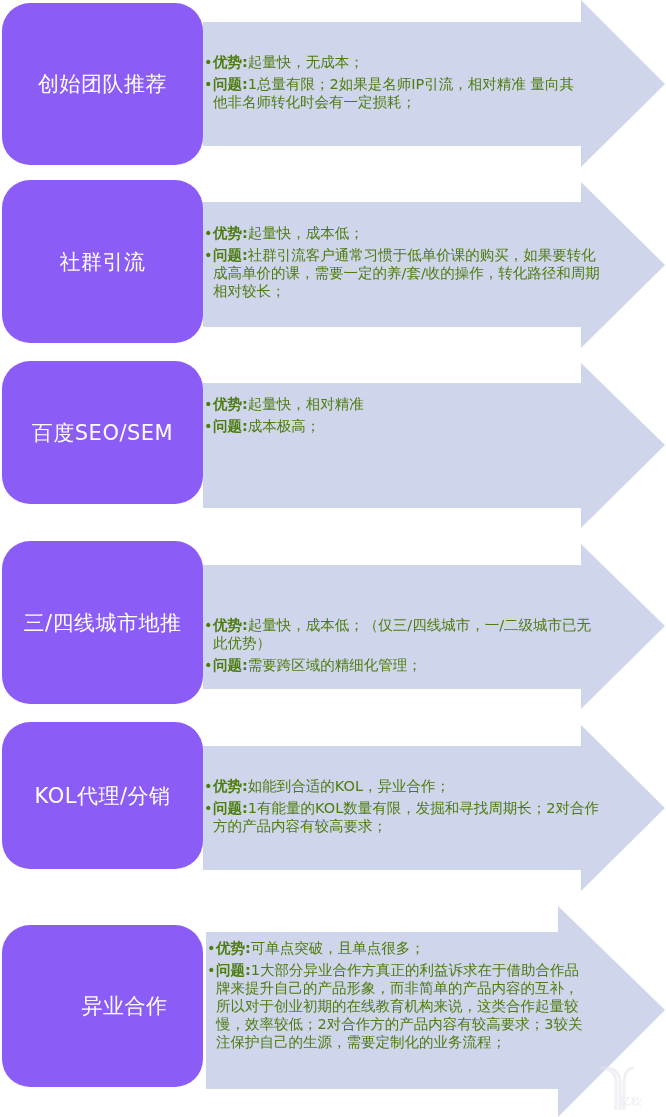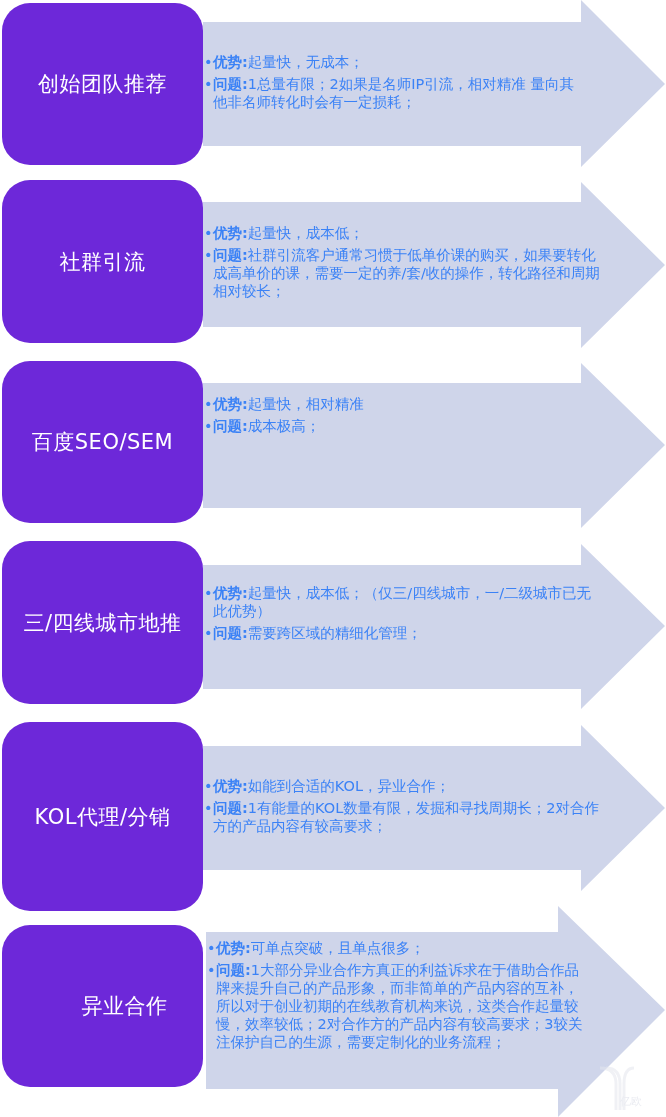--- a/index.html
+++ b/index.html
@@ -1,23 +1,23 @@
 <!DOCTYPE html>
 <html><head>
 <meta charset="utf-8">
 <style>
   html, body { margin: 0; padding: 0; background: #ffffff; }
   body { width: 666px; height: 1117px; position: relative; overflow: hidden;
          font-family: "DejaVu Sans", "Liberation Sans", sans-serif; }
   .arrow { position: absolute; left: 0; top: 0; }
   .arrow polygon { fill: #CFD5EA; }
-  .box { position: absolute; left: 2px; width: 201px; background: #6d28d9;
+  .box { position: absolute; left: 2px; width: 201px; background: #8b5cf6;
          border-radius: 28px; display: flex; align-items: center; justify-content: center;
          color: #ffffff; font-size: 21px; letter-spacing: 0.5px; box-sizing: border-box; }
-  .content { position: absolute; left: 204px; color: #3b82f6; font-size: 14.5px; line-height: 18px; }
+  .content { position: absolute; left: 204px; color: #4d7c0f; font-size: 14.5px; line-height: 18px; }
   .item { position: relative; padding-left: 9px; margin-bottom: 4px; }
   .item::before { content: "•"; position: absolute; left: 0; top: 0; }
   .item b { font-weight: bold; }
   .watermark { position: absolute; left: 598px; top: 1064px; width: 60px; height: 50px; opacity: 0.55; }
   .watermark .wm-text { position: absolute; left: 22px; top: 30px; font-size: 11px; color: #d9dce6; }
 </style>
 </head>
 <body>
 
 <svg class="arrow" width="666" height="1117">
@@ -38,37 +38,37 @@
 </div>
 
 <div class="box" style="top:180px;height:163px;">
   <span>社群引流</span>
 </div>
 <div class="content" style="top:224px;width:400px;">
   <div class="item"><b>优势:</b><span>起量快，成本低；</span></div>
   <div class="item"><b>问题:</b><span>社群引流客户通常习惯于低单价课的购买，如果要转化成高单价的课，需要一定的养/套/收的操作，转化路径和周期相对较长；</span></div>
 </div>
 
-<div class="box" style="top:361px;height:162px;">
+<div class="box" style="top:361px;height:143px;">
   <span>百度SEO/SEM</span>
 </div>
 <div class="content" style="top:395px;width:380px;">
   <div class="item"><b>优势:</b><span>起量快，相对精准</span></div>
   <div class="item"><b>问题:</b><span>成本极高；</span></div>
 </div>
 
 <div class="box" style="top:541px;height:163px;align-items:center;">
   <span>三/四线城市地推</span>
 </div>
-<div class="content" style="top:584px;width:390px;">
+<div class="content" style="top:616px;width:390px;">
   <div class="item"><b>优势:</b><span>起量快，成本低；（仅三/四线城市，一/二级城市已无此优势）</span></div>
   <div class="item"><b>问题:</b><span>需要跨区域的精细化管理；</span></div>
 </div>
 
-<div class="box" style="top:722px;height:189px;">
+<div class="box" style="top:722px;height:147px;">
   <span>KOL代理/分销</span>
 </div>
 <div class="content" style="top:777px;width:395px;">
   <div class="item"><b>优势:</b><span>如能到合适的KOL，异业合作；</span></div>
   <div class="item"><b>问题:</b><span>1有能量的KOL数量有限，发掘和寻找周期长；2对合作方的产品内容有较高要求；</span></div>
 </div>
 
 <div class="box" style="top:925px;height:162px;padding-left:44px;">
   <span>异业合作</span>
 </div>

